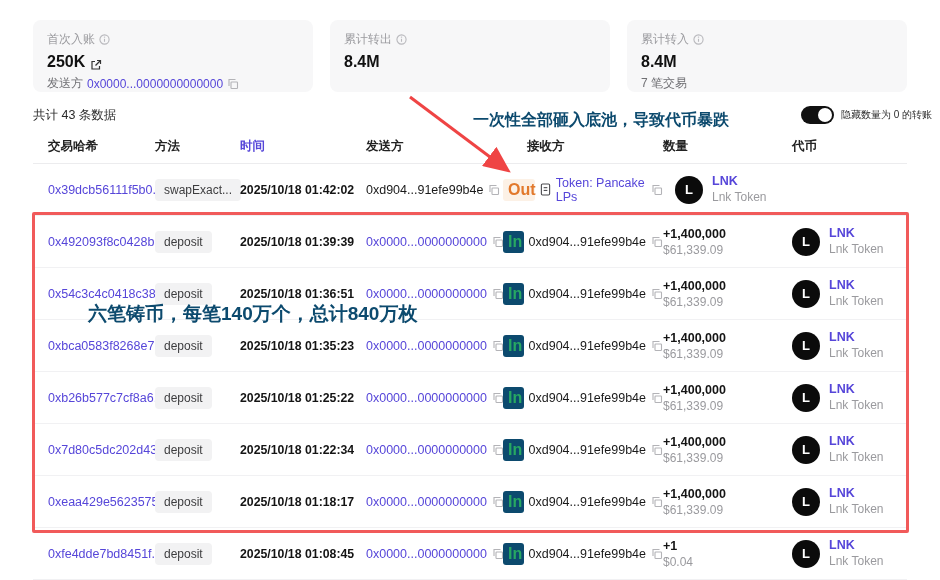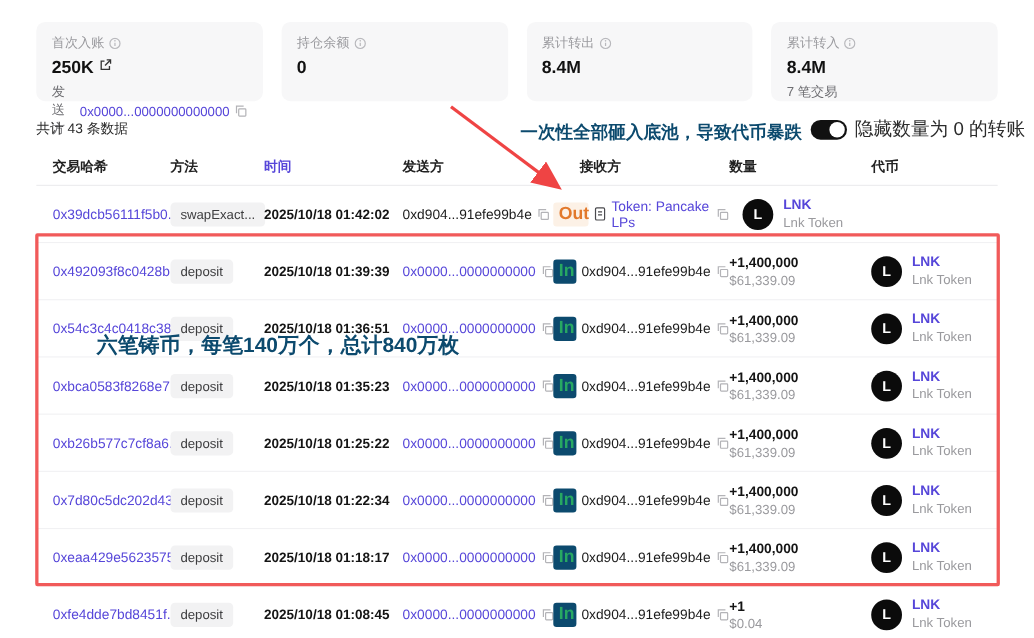--- a/index.html
+++ b/index.html
@@ -6,27 +6,27 @@
   html,body { margin:0; padding:0; }
   body {
     width:940px; height:580px; position:relative; overflow:hidden;
     background:#ffffff; font-family:"Liberation Sans","DejaVu Sans",sans-serif;
     color:#1a1a1a;
   }
   
   .stats { display:flex; gap:17px; margin:20px 33px 0 33px; }
   .card { flex:1; background:#f7f7f8; border-radius:8px; padding:11px 14px; height:72px; }
   .card-label { display:flex; align-items:center; gap:4px; color:#9a9a9e; font-size:12px; }
-  .card-value { display:flex; align-items:flex-start; gap:5px; font-size:16px; font-weight:bold; color:#111; margin-top:5px; }
+  .card-value { display:flex; align-items:flex-end; gap:5px; font-size:16px; font-weight:bold; color:#111; margin-top:5px; }
   .card-sub { margin-top:4px; font-size:12px; color:#6f6f73; display:flex; align-items:center; gap:4px; }
   .link { color:#5646d9; text-decoration:none; cursor:pointer; }
   .plain { color:#1a1a1a; }
   
   .summary { display:flex; justify-content:space-between; align-items:center; margin:14px 8px 0 33px; font-size:12.5px; color:#2b2b2b; }
-  .toggle-wrap { display:flex; align-items:center; gap:7px; font-size:17px; color:#2b2b2b; }
+  .toggle-wrap { display:flex; align-items:center; gap:7px; font-size:10px; color:#2b2b2b; }
   .toggle { width:33px; height:18px; background:#111; border-radius:10px; position:relative; cursor:pointer; }
   .toggle .knob { position:absolute; right:2px; top:2px; width:14px; height:14px; border-radius:50%; background:#fff; }
   
   .table { margin:6px 33px 0 33px; }
   .thead, .trow {
     display:grid;
     grid-template-columns:107px 85px 126px 137px 160px 117px 127px;
     align-items:center; padding:0 0 0 15px;
   }
   .thead { font-size:12.5px; font-weight:bold; color:#222; height:34px; border-bottom:1px solid #ececee; }
@@ -85,35 +85,20 @@
       <a class="link">0x0000...0000000000000</a>
       <span class="icon">
         <svg width="12" height="12" viewBox="0 0 24 24" fill="none" stroke="#b3b3b7" stroke-width="2.2">
             <rect x="8" y="8" width="13" height="13" rx="1.5"></rect>
             <path d="M4 16V3h13"></path>
           </svg>
       </span>
     </div>
   </div>
 
-  <div class="card">
-    <div class="card-label">
-      <span>持仓余额</span>
-      <span class="icon">
-        <svg width="11" height="11" viewBox="0 0 24 24">
-            <circle cx="12" cy="12" r="10" fill="none" stroke="#b9b9bd" stroke-width="2.4"></circle>
-            <line x1="12" y1="10.5" x2="12" y2="17" stroke="#b9b9bd" stroke-width="2.4"></line>
-            <circle cx="12" cy="6.8" r="1.6" fill="#b9b9bd"></circle>
-          </svg>
-      </span>
-    </div>
-    <div class="card-value">
-        <span>0</span>
-      </div>
-  </div>
 
   <div class="card">
     <div class="card-label">
       <span>累计转出</span>
       <span class="icon">
         <svg width="11" height="11" viewBox="0 0 24 24">
             <circle cx="12" cy="12" r="10" fill="none" stroke="#b9b9bd" stroke-width="2.4"></circle>
             <line x1="12" y1="10.5" x2="12" y2="17" stroke="#b9b9bd" stroke-width="2.4"></line>
             <circle cx="12" cy="6.8" r="1.6" fill="#b9b9bd"></circle>
           </svg>

